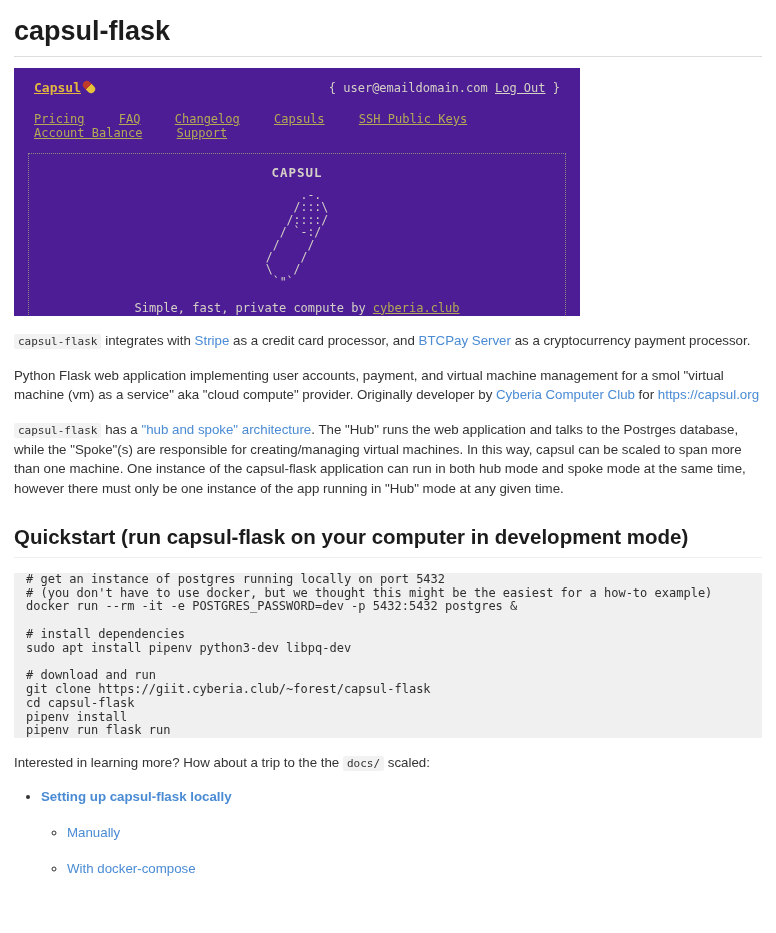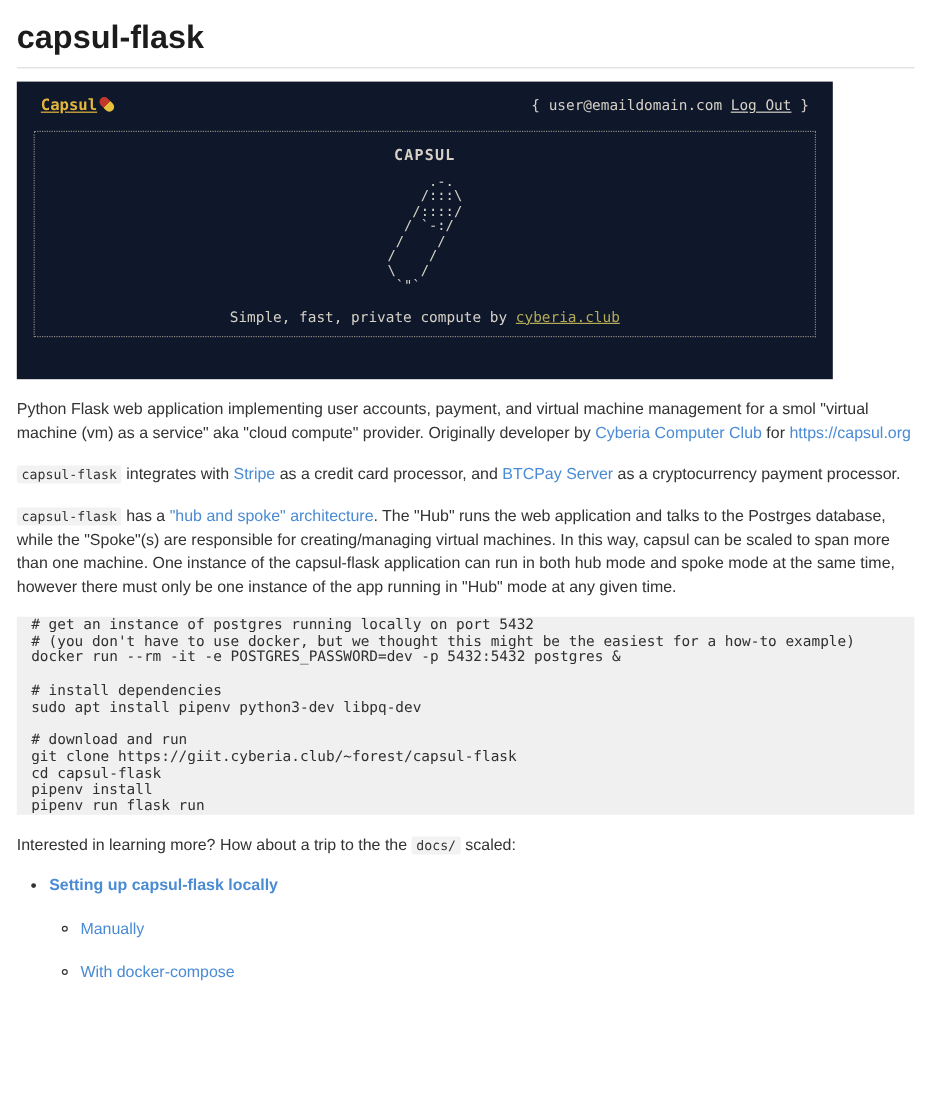--- a/index.html
+++ b/index.html
@@ -24,23 +24,23 @@
   a.lnk{color:#4a8bd4;text-decoration:none;cursor:pointer;}
   a.lnk.b{font-weight:700;}
   code.ic{
     font-family:"DejaVu Sans Mono", monospace;
     font-size:11px;background:#f2f2f2;border-radius:2px;
     padding:1px 4px;color:#333;
   }
 
   
   .shot{
-    width:680px;height:248px;box-sizing:border-box;
+    width:566px;height:248px;box-sizing:border-box;
     margin-top:11px;
-    background:#0f172a;
+    background:#4c1d95;
     font-family:"DejaVu Sans Mono", monospace;
     font-size:12px;color:#d5d1c6;
     padding:10px 14px;overflow:hidden;
   }
   .shot-top{display:flex;justify-content:space-between;align-items:center;padding:2px 6px 0 6px;}
   .shot-logo{color:#e3b73e;font-weight:700;font-size:13px;text-decoration:underline;cursor:pointer;}
   .pill{
     display:inline-block;width:8px;height:14px;border-radius:5px;
     background:linear-gradient(#c03a2b 50%, #e8c13a 50%);
     transform:rotate(-45deg);margin-left:4px;vertical-align:-2px;
@@ -86,38 +86,48 @@
 
   <h1>capsul-flask</h1>
 
   <div class="shot">
     <div class="shot-top">
       <span>
         <a class="shot-logo">Capsul</a><span class="pill"></span>
       </span>
       <span class="shot-account"><span>{ user@emaildomain.com </span><a class="lnk">Log Out</a><span> }</span></span>
     </div>
+    <div class="shot-nav">
+      <a>Pricing</a>
+      <a>FAQ</a>
+      <a>Changelog</a>
+      <a>Capsuls</a>
+      <a>SSH Public Keys</a>
+      <a>Account Balance</a>
+      <a>Support</a>
+    </div>
     <div class="shot-box">
       <div class="shot-box-title">CAPSUL</div>
       <pre class="shot-ascii">     .-.
     /:::\
    /::::/
   / `-:/
  /    /
 /    /
 \   /
  `"`</pre>
       <div class="shot-tagline"><span>Simple, fast, private compute by </span><a class="lnk">cyberia.club</a></div>
     </div>
   </div>
 
+  <p><code class="ic">capsul-flask</code><span> integrates with </span><a class="lnk">Stripe</a><span> as a credit card processor, and </span><a class="lnk">BTCPay Server</a><span> as a cryptocurrency payment processor.</span></p>
   <p><span>Python Flask web application implementing user accounts, payment, and virtual machine management for a smol "virtual machine (vm) as a service" aka "cloud compute" provider. Originally developer by </span><a class="lnk">Cyberia Computer Club</a><span> for </span><a class="lnk">https://capsul.org</a></p>
-  <p><code class="ic">capsul-flask</code><span> integrates with </span><a class="lnk">Stripe</a><span> as a credit card processor, and </span><a class="lnk">BTCPay Server</a><span> as a cryptocurrency payment processor.</span></p>
   <p><code class="ic">capsul-flask</code><span> has a </span><a class="lnk">"hub and spoke" architecture</a><span>. The "Hub" runs the web application and talks to the Postrges database, while the "Spoke"(s) are responsible for creating/managing virtual machines. In this way, capsul can be scaled to span more than one machine. One instance of the capsul-flask application can run in both hub mode and spoke mode at the same time, however there must only be one instance of the app running in "Hub" mode at any given time.</span></p>
 
+  <h2>Quickstart (run capsul-flask on your computer in development mode)</h2>
 
   <pre class="block"># get an instance of postgres running locally on port 5432
 # (you don't have to use docker, but we thought this might be the easiest for a how-to example)
 docker run --rm -it -e POSTGRES_PASSWORD=dev -p 5432:5432 postgres &amp;
 
 # install dependencies
 sudo apt install pipenv python3-dev libpq-dev
 
 # download and run
 git clone https://giit.cyberia.club/~forest/capsul-flask

